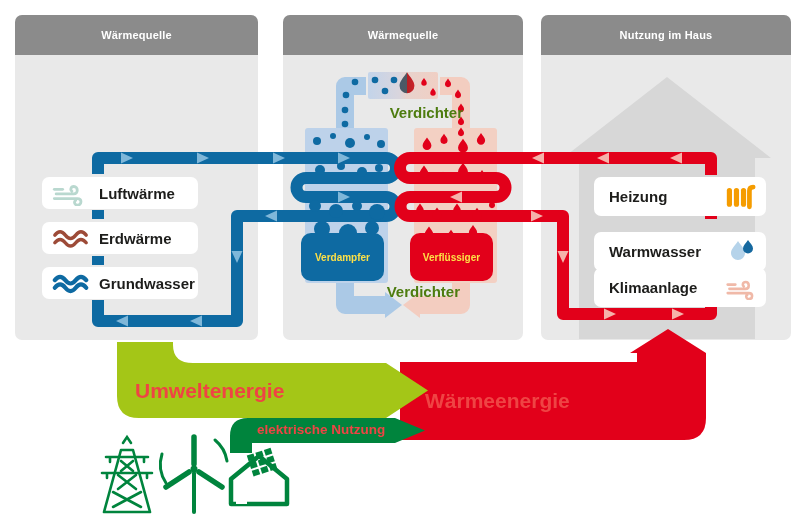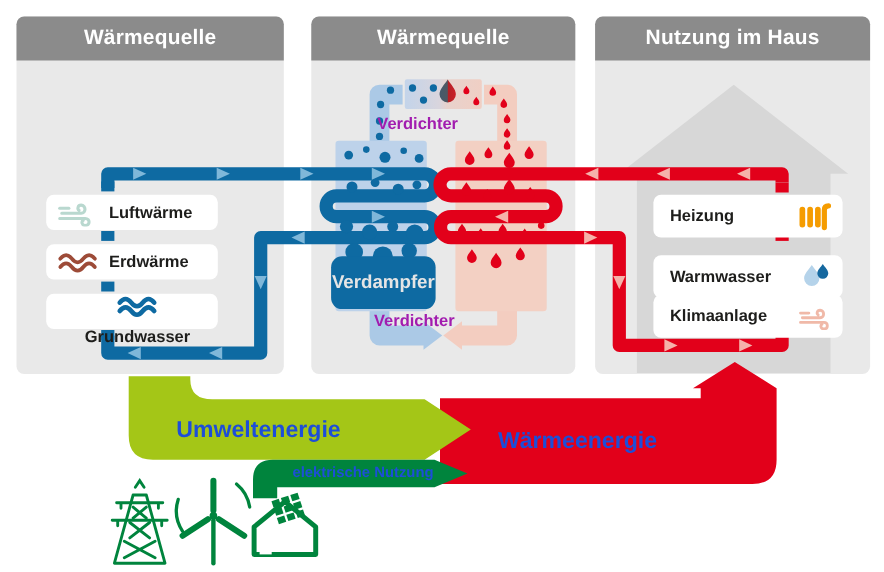--- a/index.html
+++ b/index.html
@@ -1,31 +1,31 @@
 <!DOCTYPE html>
 <html><head>
 <meta charset="utf-8">
 <style>
   html,body{margin:0;padding:0;background:#fff;}
   .stage{position:relative;width:804px;height:520px;background:#fff;overflow:hidden;
          font-family:"Liberation Sans","DejaVu Sans",sans-serif;}
   .panel{position:absolute;top:15px;height:325px;background:#e9e9e9;border-radius:7px;}
   .panel-header{position:absolute;left:0;top:0;width:100%;height:40px;background:#8b8b8b;
-        border-radius:7px 7px 0 0;color:#fff;font-weight:bold;font-size:19px;
+        border-radius:7px 7px 0 0;color:#fff;font-weight:bold;font-size:11px;
         text-align:center;line-height:40px;letter-spacing:.2px;}
   .svg-layer{position:absolute;left:0;top:0;z-index:2;pointer-events:none;}
   .fg{position:absolute;left:0;top:0;width:804px;height:520px;z-index:3;pointer-events:none;}
   .wbox{position:absolute;background:#fff;border-radius:7px;display:flex;align-items:center;
         font-size:15px;font-weight:bold;color:#1d1d1b;}
   .src{left:42px;width:146px;height:32px;padding:0 0 0 10px;gap:9px;}
   .use{left:594px;width:147px;height:39px;padding:0 10px 0 15px;justify-content:space-between;}
-  .pill{position:absolute;width:95px;height:48px;border-radius:10px;color:#e5e5e5;font-weight:bold;
-        font-size:17px;display:flex;align-items:center;justify-content:center;}
-  .lbl{position:absolute;font-size:15px;font-weight:bold;color:#a21caf;text-align:left;}
-  .energy-lbl{position:absolute;color:#1d4ed8;font-weight:bold;text-align:center;}
+  .pill{position:absolute;width:83px;height:48px;border-radius:10px;color:#fde047;font-weight:bold;
+        font-size:10px;display:flex;align-items:center;justify-content:center;}
+  .lbl{position:absolute;font-size:15px;font-weight:bold;color:#4d7c0f;text-align:right;}
+  .energy-lbl{position:absolute;color:#ef4444;font-weight:bold;text-align:left;}
   .icon{display:inline-flex;align-items:center;justify-content:center;}
 </style>
 </head>
 <body>
 
 <div class="stage">
 
   <div class="panel" style="left:15px;width:243px;">
     <div class="panel-header">Wärmequelle</div>
   </div>
@@ -225,32 +225,33 @@
     </div>
     <div class="wbox src" style="top:222px;">
       <span class="icon">
         <svg width="38" height="22" viewBox="0 0 40 22" fill="none" stroke="#9d4b38" stroke-width="3.6" stroke-linecap="round">
           <path d="M3 8 Q8.5 1 14 8 T25 8 T36 8"></path>
             <path d="M3 16 Q8.5 9 14 16 T25 16 T36 16"></path>
         </svg>
         </span>
       <span>Erdwärme</span>
     </div>
-    <div class="wbox src" style="top:267px;flex-direction:column;">
+    <div class="wbox src" style="top:267px;">
       <span class="icon">
         <svg width="38" height="22" viewBox="0 0 40 22" fill="none" stroke="#0e6aa2" stroke-width="4.4" stroke-linecap="round">
           <path d="M3 8 Q8.5 1 14 8 T25 8 T36 8"></path>
             <path d="M3 16 Q8.5 9 14 16 T25 16 T36 16"></path>
         </svg>
         </span>
       <span>Grundwasser</span>
     </div>
 
     <div class="lbl" style="left:343px;top:104px;width:120px;">Verdichter</div>
     <div class="pill" style="left:301px;top:233px;background:#0e6aa2;">Verdampfer</div>
+    <div class="pill" style="left:410px;top:233px;background:#e2001a;">Verflüssiger</div>
     <div class="lbl" style="left:340px;top:283px;width:120px;">Verdichter</div>
 
     <div class="wbox use" style="top:177px;">
       <span>Heizung</span>
       <span class="icon">
         <svg width="32" height="27" viewBox="0 0 34 28">
           <g fill="#f59c00">
               <rect x="3" y="5" width="5.5" height="20" rx="2.7"></rect>
               <rect x="10.5" y="5" width="5.5" height="20" rx="2.7"></rect>
               <rect x="18" y="5" width="5.5" height="20" rx="2.7"></rect>

